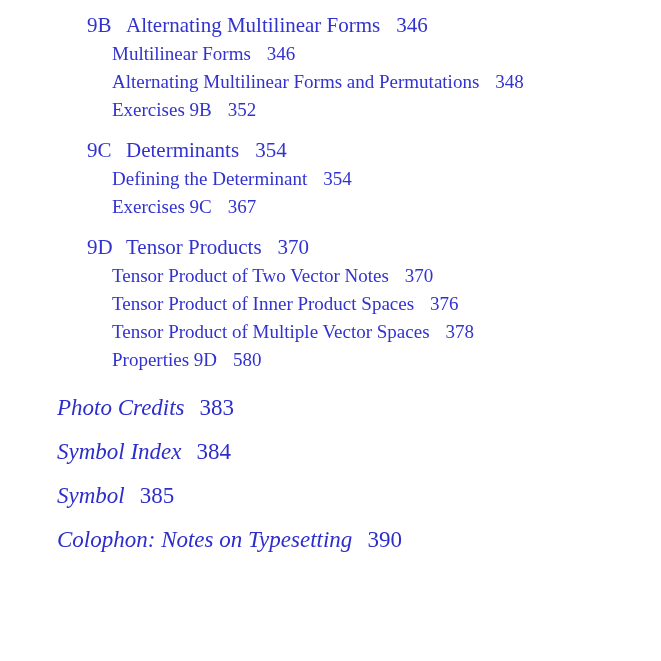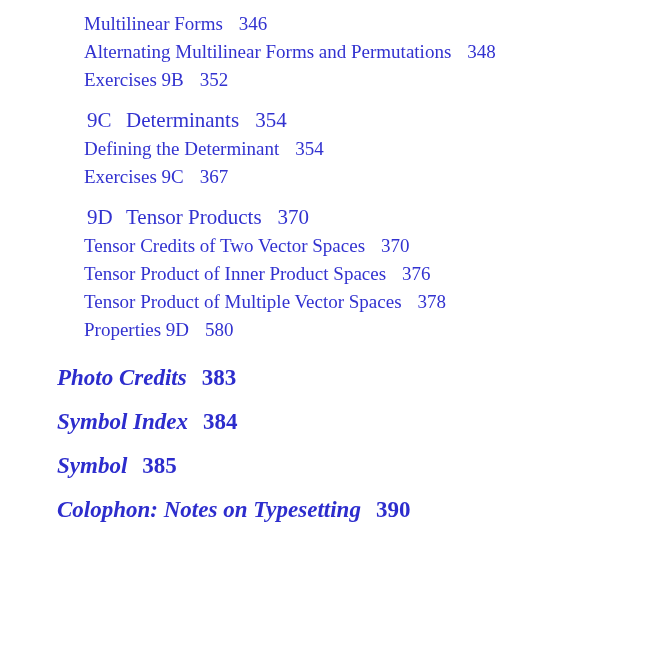--- a/index.html
+++ b/index.html
@@ -33,60 +33,61 @@
     cursor: pointer;
   }
   .sec-id {
     display: inline-block;
     min-width: 30px;
     margin-right: 9px;
   }
   .sub-entry {
     font-size: 19px;
     line-height: 28px;
-    padding-left: 84px;
+    padding-left: 112px;
     cursor: pointer;
   }
   .page-num {
     margin-left: 16px;
   }
   .back-entry {
     font-size: 23px;
     line-height: 30px;
-    font-weight: bold;
+    font-weight: normal;
     font-style: italic;
     padding-left: 57px;
     color: var(--bold-link-color, #2d2dcd);
     cursor: pointer;
   }
   .back-entry.first { margin-top: 19px; }
   .back-entry + .back-entry { margin-top: 14px; }
   .back-entry .page-num {
     font-style: normal;
     margin-left: 15px;
   }
 </style>
 </head>
 <body>
 
 <div id="toc-page" style="background: rgb(255, 255, 255);">
   <div id="toc" style="--link-color: #3232d0; --bold-link-color: #2d2dcd;">
       <div class="section">
+        <div class="toc-line section-heading"><span class="sec-id">9B</span><span class="sec-title">Alternating Multilinear Forms</span><span class="page-num">346</span></div>
         <div class="toc-line sub-entry"><span class="entry-title">Multilinear Forms</span><span class="page-num">346</span></div>
         <div class="toc-line sub-entry"><span class="entry-title">Alternating Multilinear Forms and Permutations</span><span class="page-num">348</span></div>
         <div class="toc-line sub-entry"><span class="entry-title">Exercises 9B</span><span class="page-num">352</span></div>
       </div>
       <div class="section">
         <div class="toc-line section-heading"><span class="sec-id">9C</span><span class="sec-title">Determinants</span><span class="page-num">354</span></div>
         <div class="toc-line sub-entry"><span class="entry-title">Defining the Determinant</span><span class="page-num">354</span></div>
         <div class="toc-line sub-entry"><span class="entry-title">Exercises 9C</span><span class="page-num">367</span></div>
       </div>
       <div class="section">
         <div class="toc-line section-heading"><span class="sec-id">9D</span><span class="sec-title">Tensor Products</span><span class="page-num">370</span></div>
-        <div class="toc-line sub-entry"><span class="entry-title">Tensor Credits of Two Vector Spaces</span><span class="page-num">370</span></div>
+        <div class="toc-line sub-entry"><span class="entry-title">Tensor Product of Two Vector Notes</span><span class="page-num">370</span></div>
         <div class="toc-line sub-entry"><span class="entry-title">Tensor Product of Inner Product Spaces</span><span class="page-num">376</span></div>
         <div class="toc-line sub-entry"><span class="entry-title">Tensor Product of Multiple Vector Spaces</span><span class="page-num">378</span></div>
         <div class="toc-line sub-entry"><span class="entry-title">Properties 9D</span><span class="page-num">580</span></div>
       </div>
       <div class="toc-line back-entry first"><span class="entry-title">Photo Credits</span><span class="page-num">383</span></div>
       <div class="toc-line back-entry"><span class="entry-title">Symbol Index</span><span class="page-num">384</span></div>
       <div class="toc-line back-entry"><span class="entry-title">Symbol</span><span class="page-num">385</span></div>
       <div class="toc-line back-entry"><span class="entry-title">Colophon: Notes on Typesetting</span><span class="page-num">390</span></div>
     </div>
 </div>

